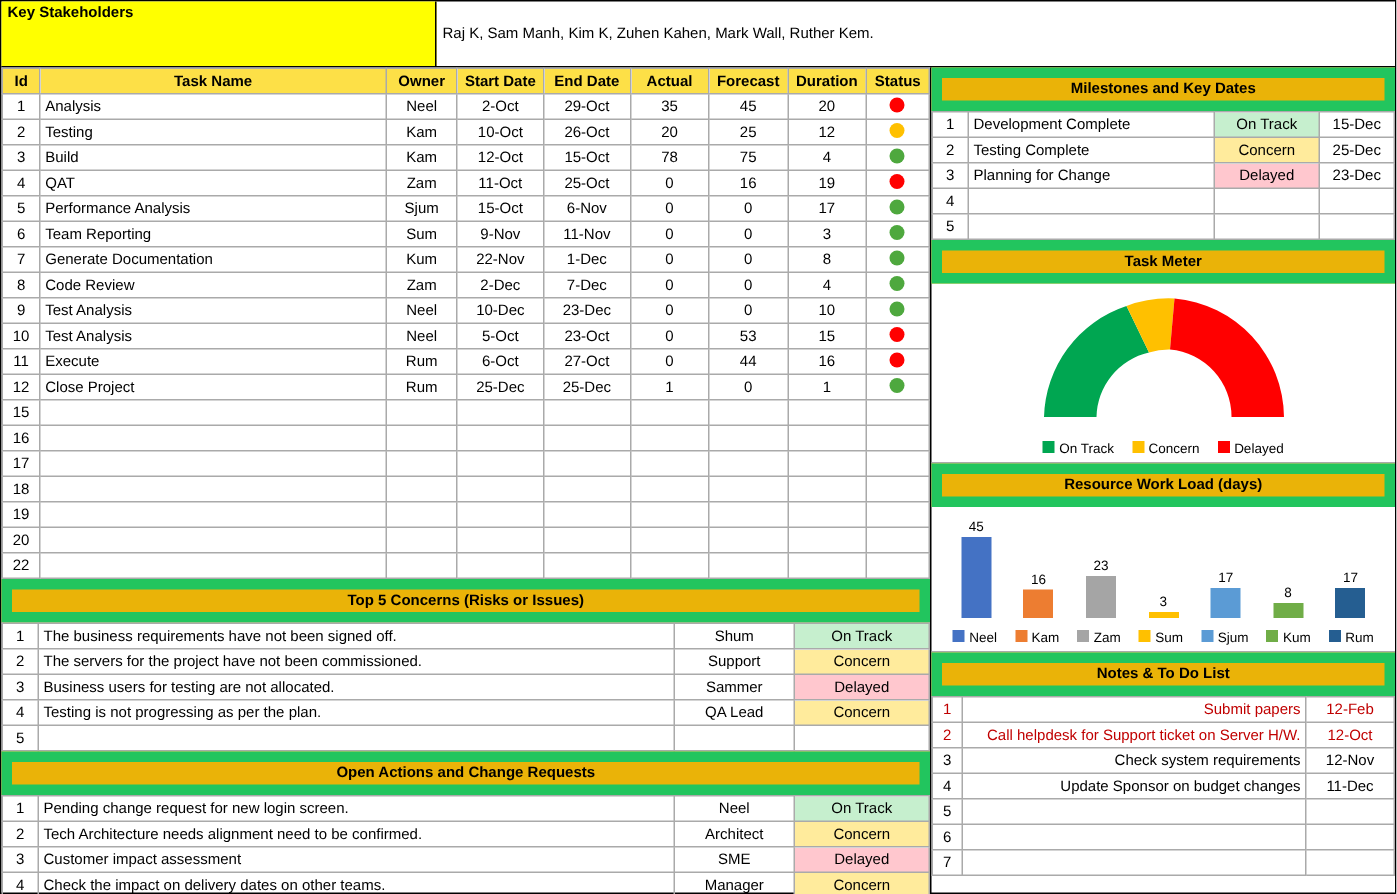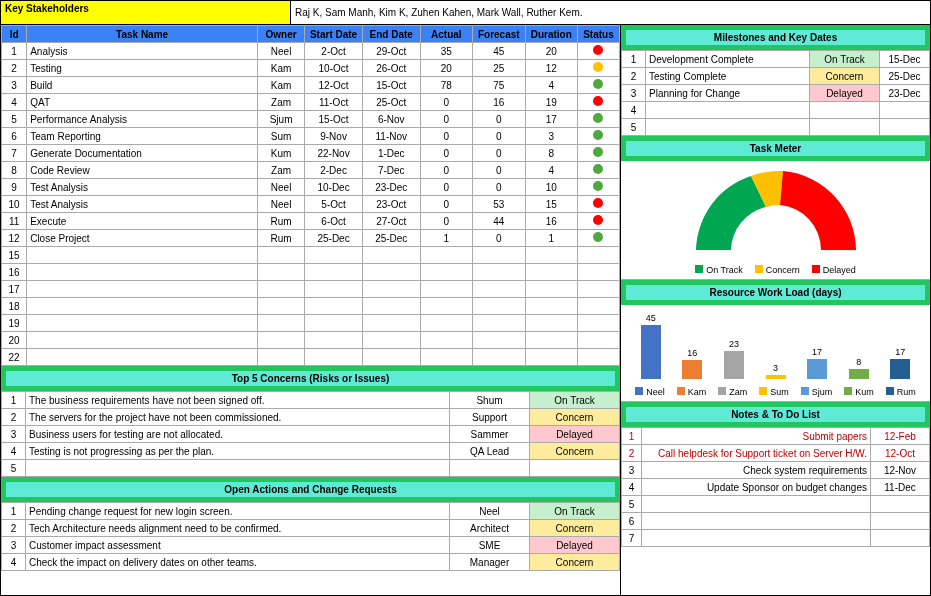--- a/index.html
+++ b/index.html
@@ -1,34 +1,34 @@
 <!DOCTYPE html>
 <html><head>
 <meta charset="utf-8">
 <style>
 * { box-sizing: border-box; margin: 0; padding: 0; }
 body { font-family: Arial, sans-serif; font-size: 10px; background: #fff; }
 .container { width: 931px; height: 596px; border: 1px solid #000; display: flex; flex-direction: column; }
 .top-row { display: flex; border-bottom: 1px solid #000; }
 .top-row .label { width: 290px; background: #ffff00; font-weight: bold; padding: 2px 4px; border-right: 1px solid #000; }
-.top-row .value { flex: 1; padding: 6px 4px; }
+.top-row .value { flex: 1; padding: 16px 4px; }
 .main { flex: 1; display: flex; }
 .left { width: 620px; display: flex; flex-direction: column; border-right: 1px solid #000; }
 .right { flex: 1; display: flex; flex-direction: column; }
 table { border-collapse: collapse; width: 100%; table-layout: fixed; }
 th, td { border: 1px solid #aaa; padding: 1px 3px; height: 17px; text-align: center; vertical-align: middle; overflow: hidden; white-space: nowrap; }
-th { background: #3b82f6; font-weight: bold; }
+th { background: #fde047; font-weight: bold; }
 .task-table th:nth-child(1) { width: 24px; }
 .task-table th:nth-child(2) { width: 220px; }
 .task-table td:nth-child(2) { text-align: left; }
 .task-table th:nth-child(3) { width: 45px; }
 .task-table th:nth-child(4), .task-table th:nth-child(5) { width: 55px; }
 .task-table th:nth-child(6), .task-table th:nth-child(7), .task-table th:nth-child(8) { width: 50px; }
 .task-table th:nth-child(9) { width: 40px; }
-.section-header { background: #5eead4; font-weight: bold; text-align: center; padding: 2px; border: 5px solid #22c55e; }
+.section-header { background: #eab308; font-weight: bold; text-align: center; padding: 2px; border: 7px solid #22c55e; }
 .section-header .sub { font-weight: bold; }
 .concerns-table td:nth-child(1) { width: 24px; text-align: center; }
 .concerns-table td:nth-child(2) { text-align: left; }
 .concerns-table td:nth-child(3) { width: 80px; }
 .concerns-table td:nth-child(4) { width: 90px; }
 .status-ontrack { background: #c6efce; }
 .status-concern { background: #ffeb9c; }
 .status-delayed { background: #ffc7ce; }
 .dot { display: inline-block; width: 10px; height: 10px; border-radius: 50%; }
 .dot-red { background: #ff0000; }

